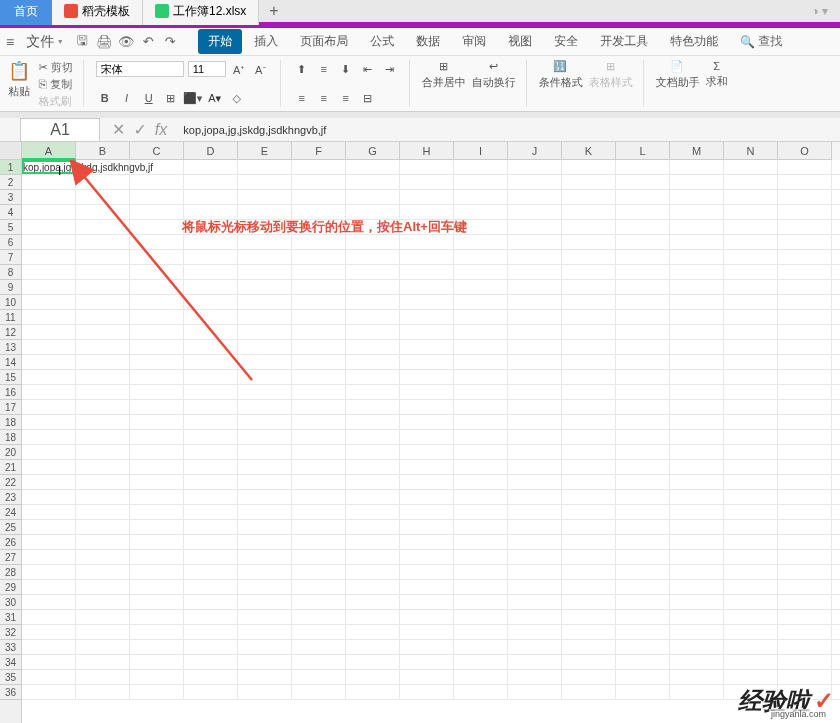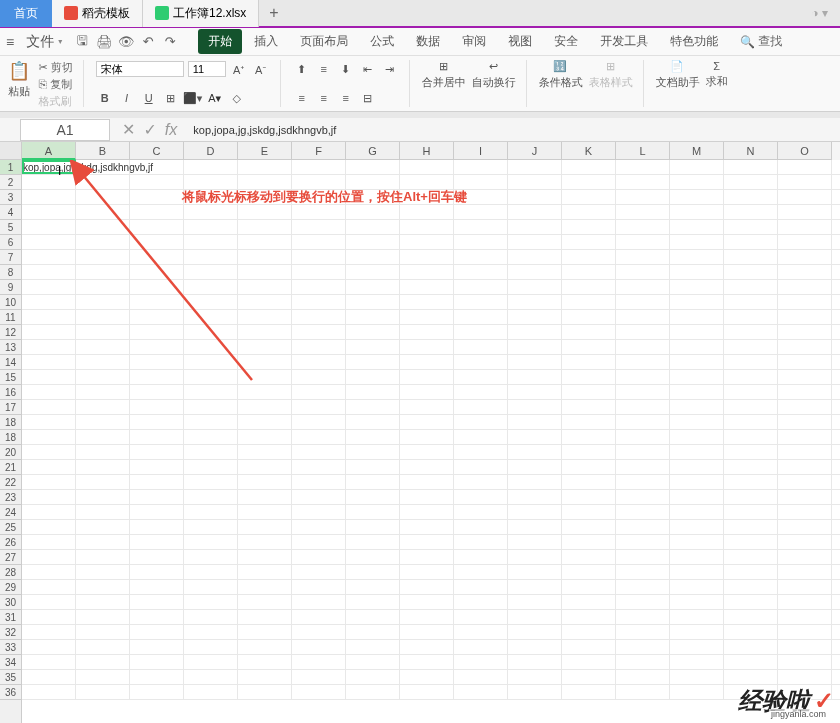--- a/index.html
+++ b/index.html
@@ -1,49 +1,49 @@
 <!DOCTYPE html>
 <html><head>
   <meta charset="utf-8">
   <style>
     * { margin: 0; padding: 0; box-sizing: border-box; font-family: "Microsoft YaHei", sans-serif; }
     body { background: #f5f5f5; width: 840px; height: 723px; overflow: hidden; position: relative; }
     
-    .tabs-bar { background: #e8e8e8; height: 28px; display: flex; align-items: center; border-bottom: 2px solid #a21caf; }
+    .tabs-bar { background: #e8e8e8; height: 28px; display: flex; align-items: center; border-bottom: 6px solid #a21caf; }
     .tab-home { background: #4a90e2; color: white; padding: 4px 14px; font-size: 12px; height: 28px; display: flex; align-items: center; }
     .tab-item { padding: 4px 12px; font-size: 12px; background: #f5f5f5; border-right: 1px solid #d0d0d0; height: 28px; display: flex; align-items: center; gap: 4px; }
     .tab-icon-red { width: 14px; height: 14px; background: #e74c3c; border-radius: 2px; display: inline-block; }
     .tab-icon-green { width: 14px; height: 14px; background: #2ecc71; border-radius: 2px; display: inline-block; }
     .tab-new { padding: 0 10px; font-size: 16px; color: #666; }
     .tab-circle { margin-left: auto; margin-right: 12px; color: #aaa; font-size: 12px; }
     
     .menu-bar { background: #f9f9f9; height: 28px; display: flex; align-items: center; padding: 0 6px; gap: 12px; border-bottom: 1px solid #e0e0e0; }
     .menu-file { display: flex; align-items: center; gap: 4px; }
     .menu-file-text { font-size: 14px; color: #555; }
     .menu-icons { display: flex; gap: 6px; align-items: center; }
     .menu-icon { width: 16px; height: 16px; color: #666; display: flex; align-items: center; justify-content: center; font-size: 13px; }
     .menu-tabs { display: flex; gap: 2px; margin-left: 8px; }
     .menu-tab { padding: 4px 10px; font-size: 12px; color: #555; border-radius: 3px; }
-    .menu-tab.active { background: #14532d; color: white; }
+    .menu-tab.active { background: #0369a1; color: white; }
     .menu-search { display: flex; align-items: center; gap: 3px; color: #666; font-size: 12px; }
     
     .ribbon { background: #f9f9f9; height: 56px; display: flex; padding: 4px 8px; border-bottom: 1px solid #d0d0d0; gap: 12px; }
     .ribbon-group { display: flex; flex-direction: column; justify-content: space-between; border-right: 1px solid #e0e0e0; padding-right: 10px; }
     .ribbon-btn-large { display: flex; flex-direction: column; align-items: center; gap: 2px; font-size: 11px; color: #555; }
     .ribbon-row { display: flex; gap: 4px; align-items: center; }
     .ribbon-small-btn { display: flex; align-items: center; gap: 3px; font-size: 11px; color: #666; }
     .font-select { border: 1px solid #ccc; padding: 1px 4px; font-size: 11px; width: 88px; background: white; }
     .font-size { border: 1px solid #ccc; padding: 1px 4px; font-size: 11px; width: 38px; background: white; }
     .fmt-btn { width: 18px; height: 18px; border: 1px solid transparent; font-size: 11px; display: flex; align-items: center; justify-content: center; color: #555; }
     .style-select { border: 1px solid #ccc; padding: 1px 4px; font-size: 11px; width: 60px; background: white; }
     
     .spacer-row { height: 6px; background: #e8e8e8; }
     
     .formula-bar { background: #f5f5f5; height: 24px; display: flex; align-items: center; border-bottom: 1px solid #d0d0d0; }
-    .name-box { width: 90px; border: 1px solid #ccc; background: white; font-size: 14px; padding: 2px 6px; margin-left: 20px; text-align: center; color: #555; }
+    .name-box { width: 80px; border: 1px solid #ccc; background: white; font-size: 16px; padding: 2px 6px; margin-left: 20px; text-align: center; color: #555; }
     .fx-icons { display: flex; gap: 8px; padding: 0 12px; align-items: center; color: #999; }
     .fx-input { flex: 1; font-size: 11px; color: #333; padding: 2px 4px; }
     
     .grid-container { display: flex; background: white; height: 570px; position: relative; }
     .row-headers { width: 22px; background: #f0f0f0; border-right: 1px solid #ccc; }
     .col-headers { display: flex; background: #f0f0f0; border-bottom: 1px solid #ccc; height: 18px; }
     .corner { width: 22px; height: 18px; background: #e8e8e8; border-right: 1px solid #ccc; border-bottom: 1px solid #ccc; }
     .col-h { width: 54px; height: 18px; border-right: 1px solid #ccc; text-align: center; font-size: 11px; color: #555; line-height: 18px; }
     .col-h.sel { background: #d0e8d0; border-bottom: 2px solid #2ecc71; }
     .row-h { height: 15px; border-bottom: 1px solid #ccc; text-align: center; font-size: 10px; color: #555; line-height: 15px; }
@@ -279,21 +279,21 @@
       <div class="cell-overflow">kop,jopa,jg,jskdg,jsdkhngvb,jf</div>
       <span class="cursor-icon" style="left:36px;top:4px;">I</span>
       <svg class="arrow-svg" width="260" height="240" style="left:10px;top:0;">
         <defs>
             <marker id="ah" markerWidth="10" markerHeight="10" refX="2" refY="5" orient="auto">
               <polygon points="0,0 10,5 0,10" fill="#e74c3c"></polygon>
             </marker>
           </defs>
         <line x1="220" y1="220" x2="50" y2="14" stroke="#e74c3c" stroke-width="2.5" marker-end="url(#ah)"></line>
       </svg>
-      <div class="annotation" style="left:160px;top:28px;">将鼠标光标移动到要换行的位置，按住Alt+回车键</div>
+      <div class="annotation" style="left:160px;top:58px;">将鼠标光标移动到要换行的位置，按住Alt+回车键</div>
     <div class="grid-row">
           <div class="cell selected"></div>
           <div class="cell"></div>
           <div class="cell"></div>
           <div class="cell"></div>
           <div class="cell"></div>
           <div class="cell"></div>
           <div class="cell"></div>
           <div class="cell"></div>
           <div class="cell"></div>

